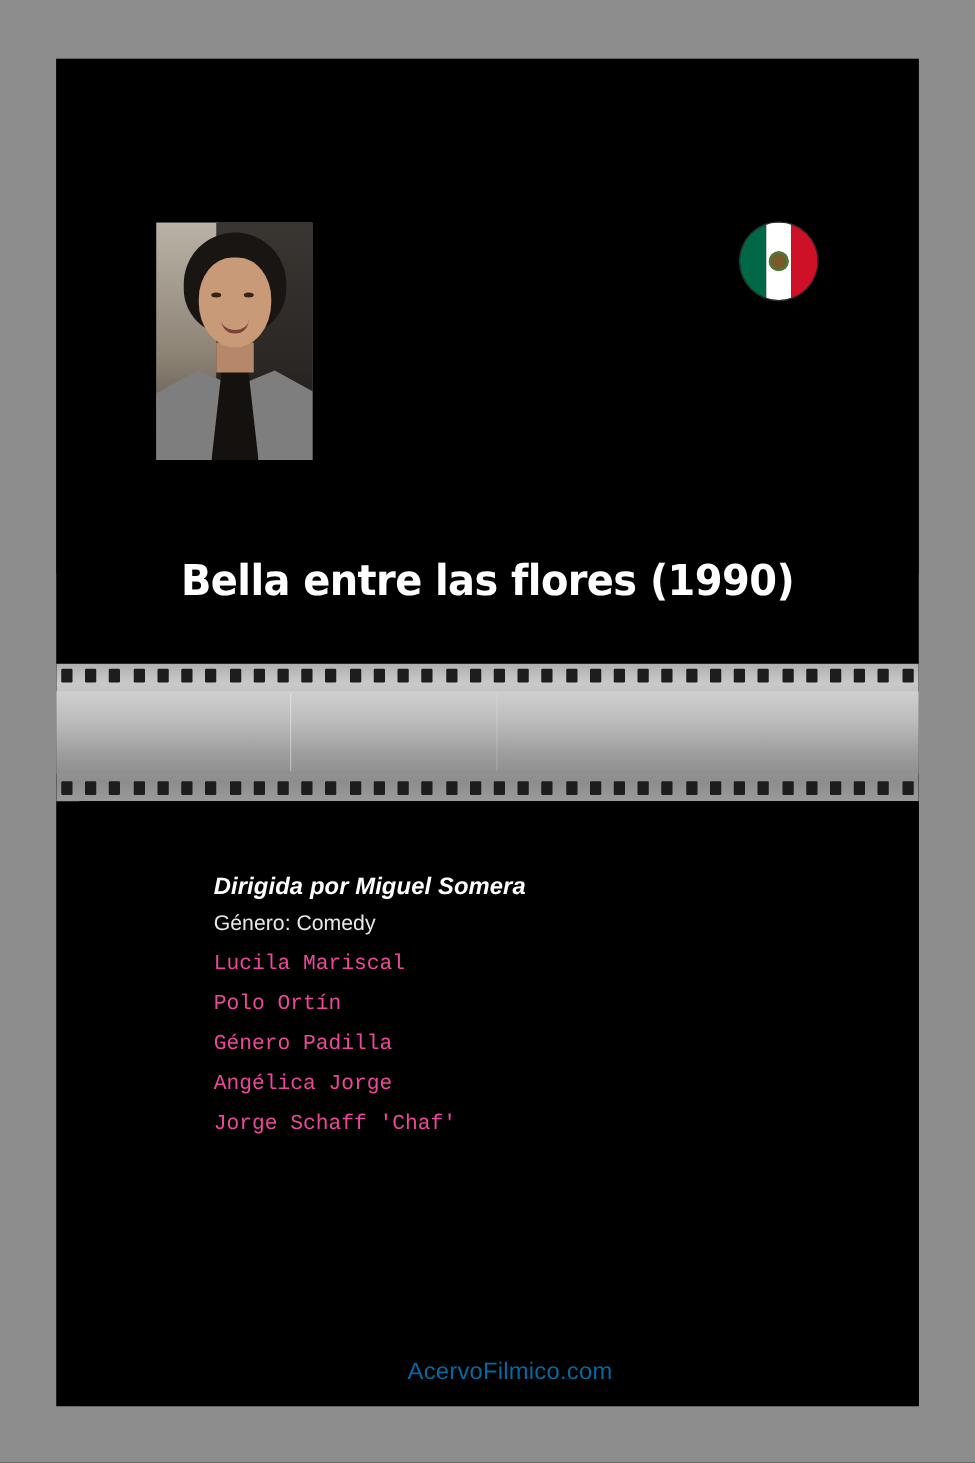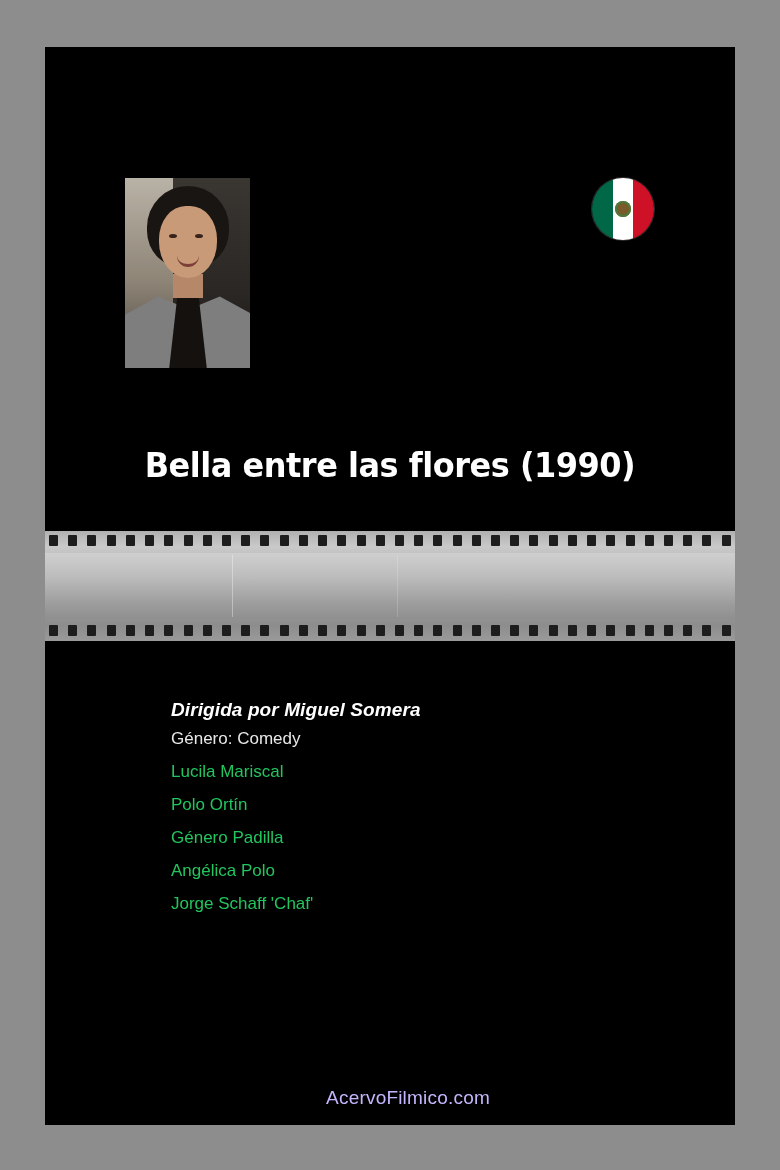--- a/index.html
+++ b/index.html
@@ -183,32 +183,33 @@
     font-size: 19px;
     margin: 0 0 8px 0;
     letter-spacing: 0.1px;
   }
   .genre {
     color: #e8e8e8;
     font-size: 17px;
     margin: 0 0 13px 0;
   }
   .cast-item {
-    color: #22c55e;
+    color: #ec4899;
     font-size: 17px;
     margin: 0 0 13px 0;
+    font-family: Liberation Mono, monospace;
   }
 
   .watermark {
     position: absolute;
     left: 0;
     bottom: 16px;
     width: 690px;
     text-align: center;
-    color: #c4b5fd;
+    color: #0369a1;
     font-size: 19px;
     letter-spacing: 0.2px;
   }
 </style>
 </head>
 <body>
 
 <div class="poster-frame">
 
   <div class="top-panel">
@@ -318,19 +319,19 @@
     </div>
   </div>
 
   <div class="credits">
     <div class="inner">
       <p class="director">Dirigida por Miguel Somera</p>
       <p class="genre">Género: Comedy</p>
       <p class="cast-item">Lucila Mariscal</p>
       <p class="cast-item">Polo Ortín</p>
       <p class="cast-item">Género Padilla</p>
-      <p class="cast-item">Angélica Polo</p>
+      <p class="cast-item">Angélica Jorge</p>
       <p class="cast-item">Jorge Schaff 'Chaf'</p>
     </div>
     <div class="watermark">AcervoFilmico.com</div>
   </div>
 
 </div>
 
 </body></html>

